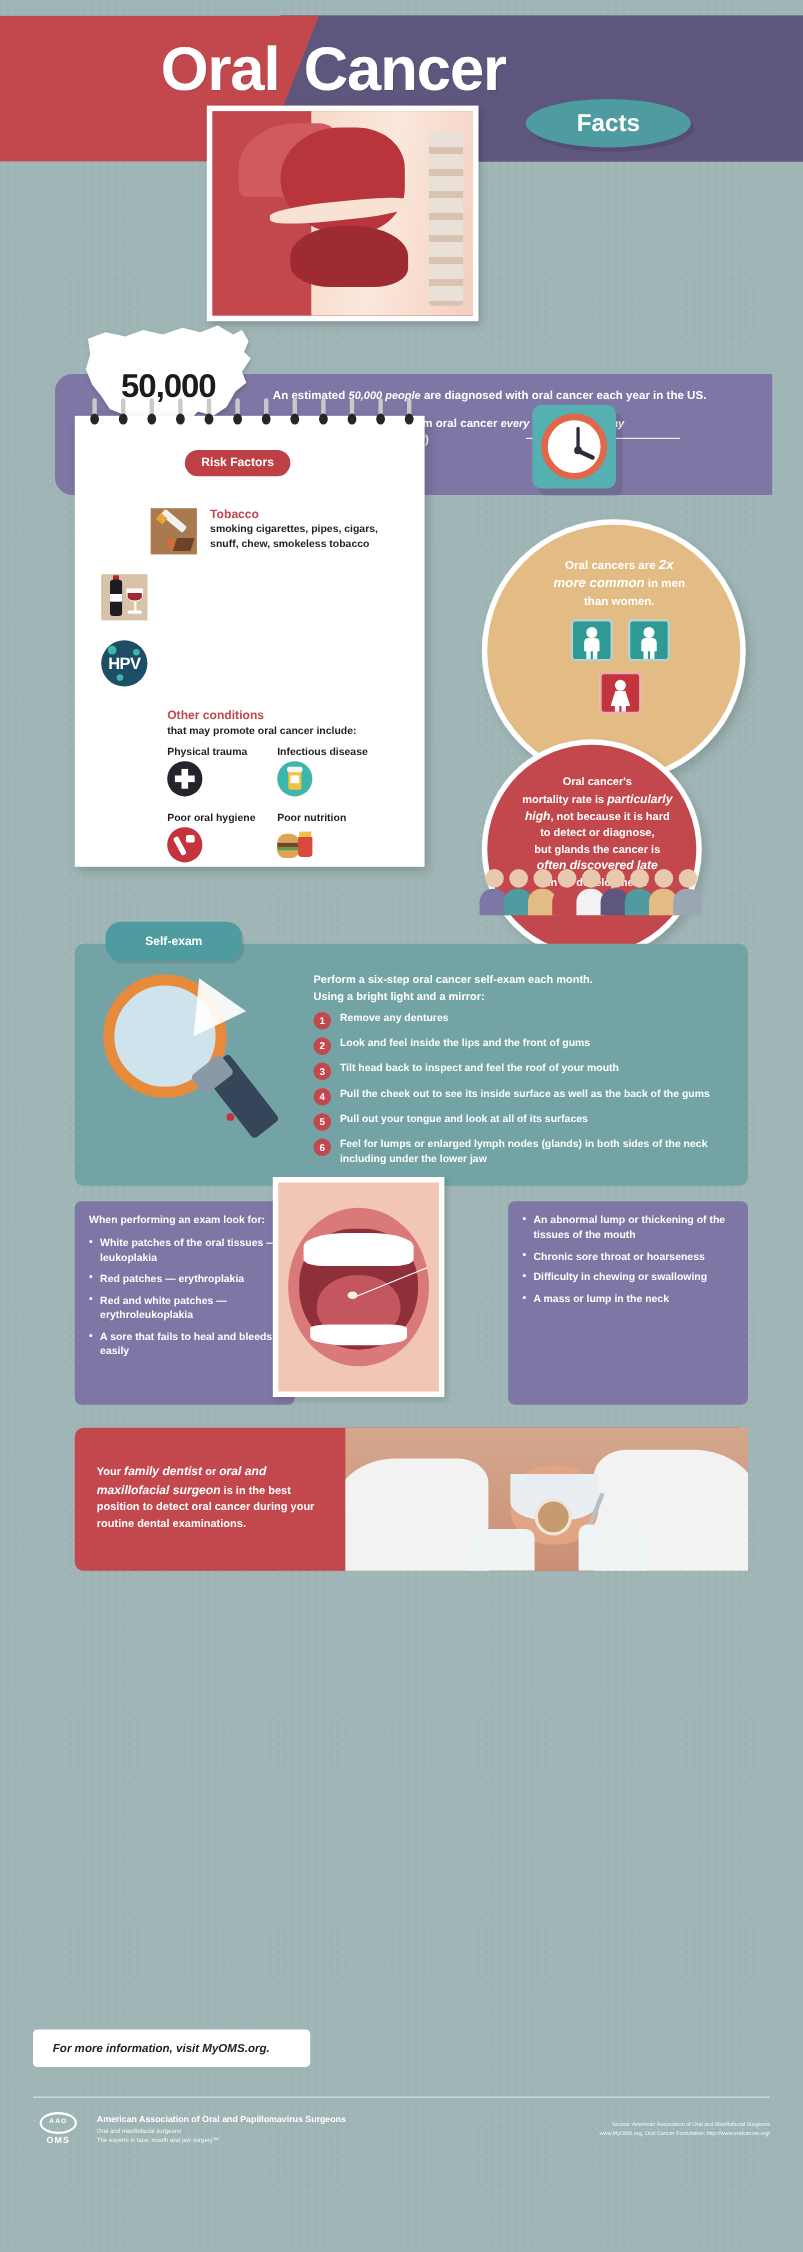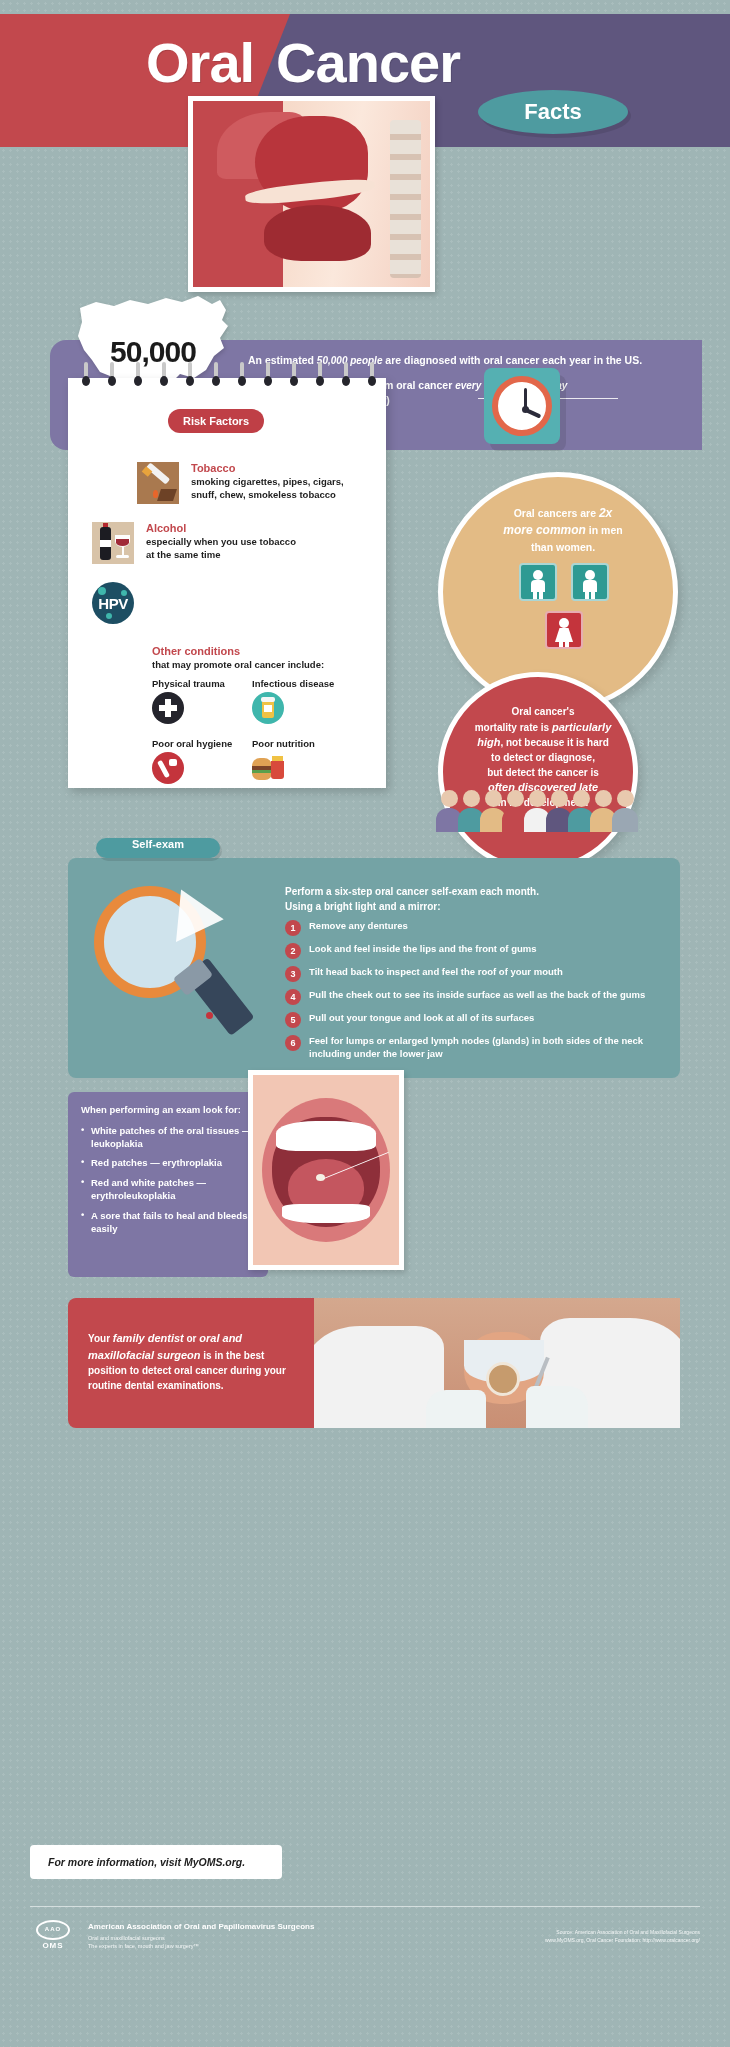--- a/index.html
+++ b/index.html
@@ -235,23 +235,23 @@
   .cp { position: absolute; bottom: 0; width: 26px; }
   .cp .h { width: 17px; height: 17px; border-radius: 50%; margin: 0 auto 1px; }
   .cp .b { width: 26px; height: 24px; border-radius: 12px 12px 0 0; }
 
   
   .se-panel {
     position: absolute; left: 68px; top: 858px; width: 612px; height: 220px;
     background: #74a3a5; border-radius: 8px;
   }
   .se-tab {
-    position: absolute; left: 96px; top: 838px; width: 124px; height: 20px;
+    position: absolute; left: 96px; top: 838px; width: 124px; height: 35px;
     background: #4e9ba0; border-radius: 14px;
-    display: flex; align-items: flex-start; justify-content: center;
+    display: flex; align-items: center; justify-content: center;
     color: #fff; font-size: 11px; font-weight: bold;
     box-shadow: 2px 3px 0 rgba(0,0,0,.10);
   }
   .se-intro {
     position: absolute; left: 285px; top: 885px; width: 370px;
     color: #fff; font-size: 10px; font-weight: bold; line-height: 1.45;
   }
   .se-steps { position: absolute; left: 285px; top: 920px; width: 385px; }
   .se-step { display: flex; gap: 8px; margin-bottom: 7px; align-items: flex-start; }
   .se-badge {
@@ -477,25 +477,20 @@
   <div class="rf-row" style="left:92px; top:522px; width:275px;">
     <div class="rf-icon ic-alcohol">
       <div class="neck"></div>
         <div class="cap"></div>
         <div class="bot"></div>
         <div class="lbl"></div>
       <div class="glass"></div>
         <div class="wine2"></div>
         <div class="stem"></div>
         <div class="base"></div>
-    </div>
-    <div>
-      <div class="rf-title">Alcohol</div>
-      <div class="rf-desc">especially when you use tobacco</div>
-      <div class="rf-desc">at the same time</div>
     </div>
   </div>
 
   <div class="rf-row" style="left:92px; top:582px; width:275px;">
     <div class="rf-icon ic-hpv">
       <div class="d1"></div>
         <div class="d2"></div>
         <div class="d3"></div>
       <div class="txt">HPV</div>
     </div>
@@ -569,21 +564,21 @@
       </div>
     </div>
   </div>
 
   <div class="circ-red">
     <div class="ct">
       <span>Oral cancer's</span><br>
       <span>mortality rate is </span><i>particularly</i><br>
       <i>high</i><span>, not because it is hard</span><br>
       <span>to detect or diagnose,</span><br>
-      <span>but detect the cancer is</span><br>
+      <span>but glands the cancer is</span><br>
       <i>often discovered late</i><br>
       <span>in its development.</span>
     </div>
   </div>
   <div class="crowd">
     <div class="cp" style="left:4px">
         <div class="h" style="background:#e8c9ae"></div>
         <div class="b" style="background:#7e76a4"></div>
       </div>
     <div class="cp" style="left:26px">
@@ -675,20 +670,26 @@
       <div class="lipout"></div>
       <div class="inner"></div>
       <div class="teethT"></div>
       <div class="tng"></div>
       <div class="teethB"></div>
       <div class="spot"></div>
       <div class="leader" style="left:68px; top:90px; width:70px; transform:rotate(-22deg);"></div>
     </div>
   </div>
 
+  <div class="ws-right">
+    <div class="ws-li">An abnormal lump or thickening of the tissues of the mouth</div>
+    <div class="ws-li">Chronic sore throat or hoarseness</div>
+    <div class="ws-li">Difficulty in chewing or swallowing</div>
+    <div class="ws-li">A mass or lump in the neck</div>
+  </div>
 
   <div class="dent-band"></div>
   <div class="dent-photo">
     <div class="coat1"></div>
     <div class="coat2"></div>
     <div class="face"></div>
     <div class="mask"></div>
     <div class="mirror"></div>
     <div class="probe"></div>
     <div class="glove1"></div>

